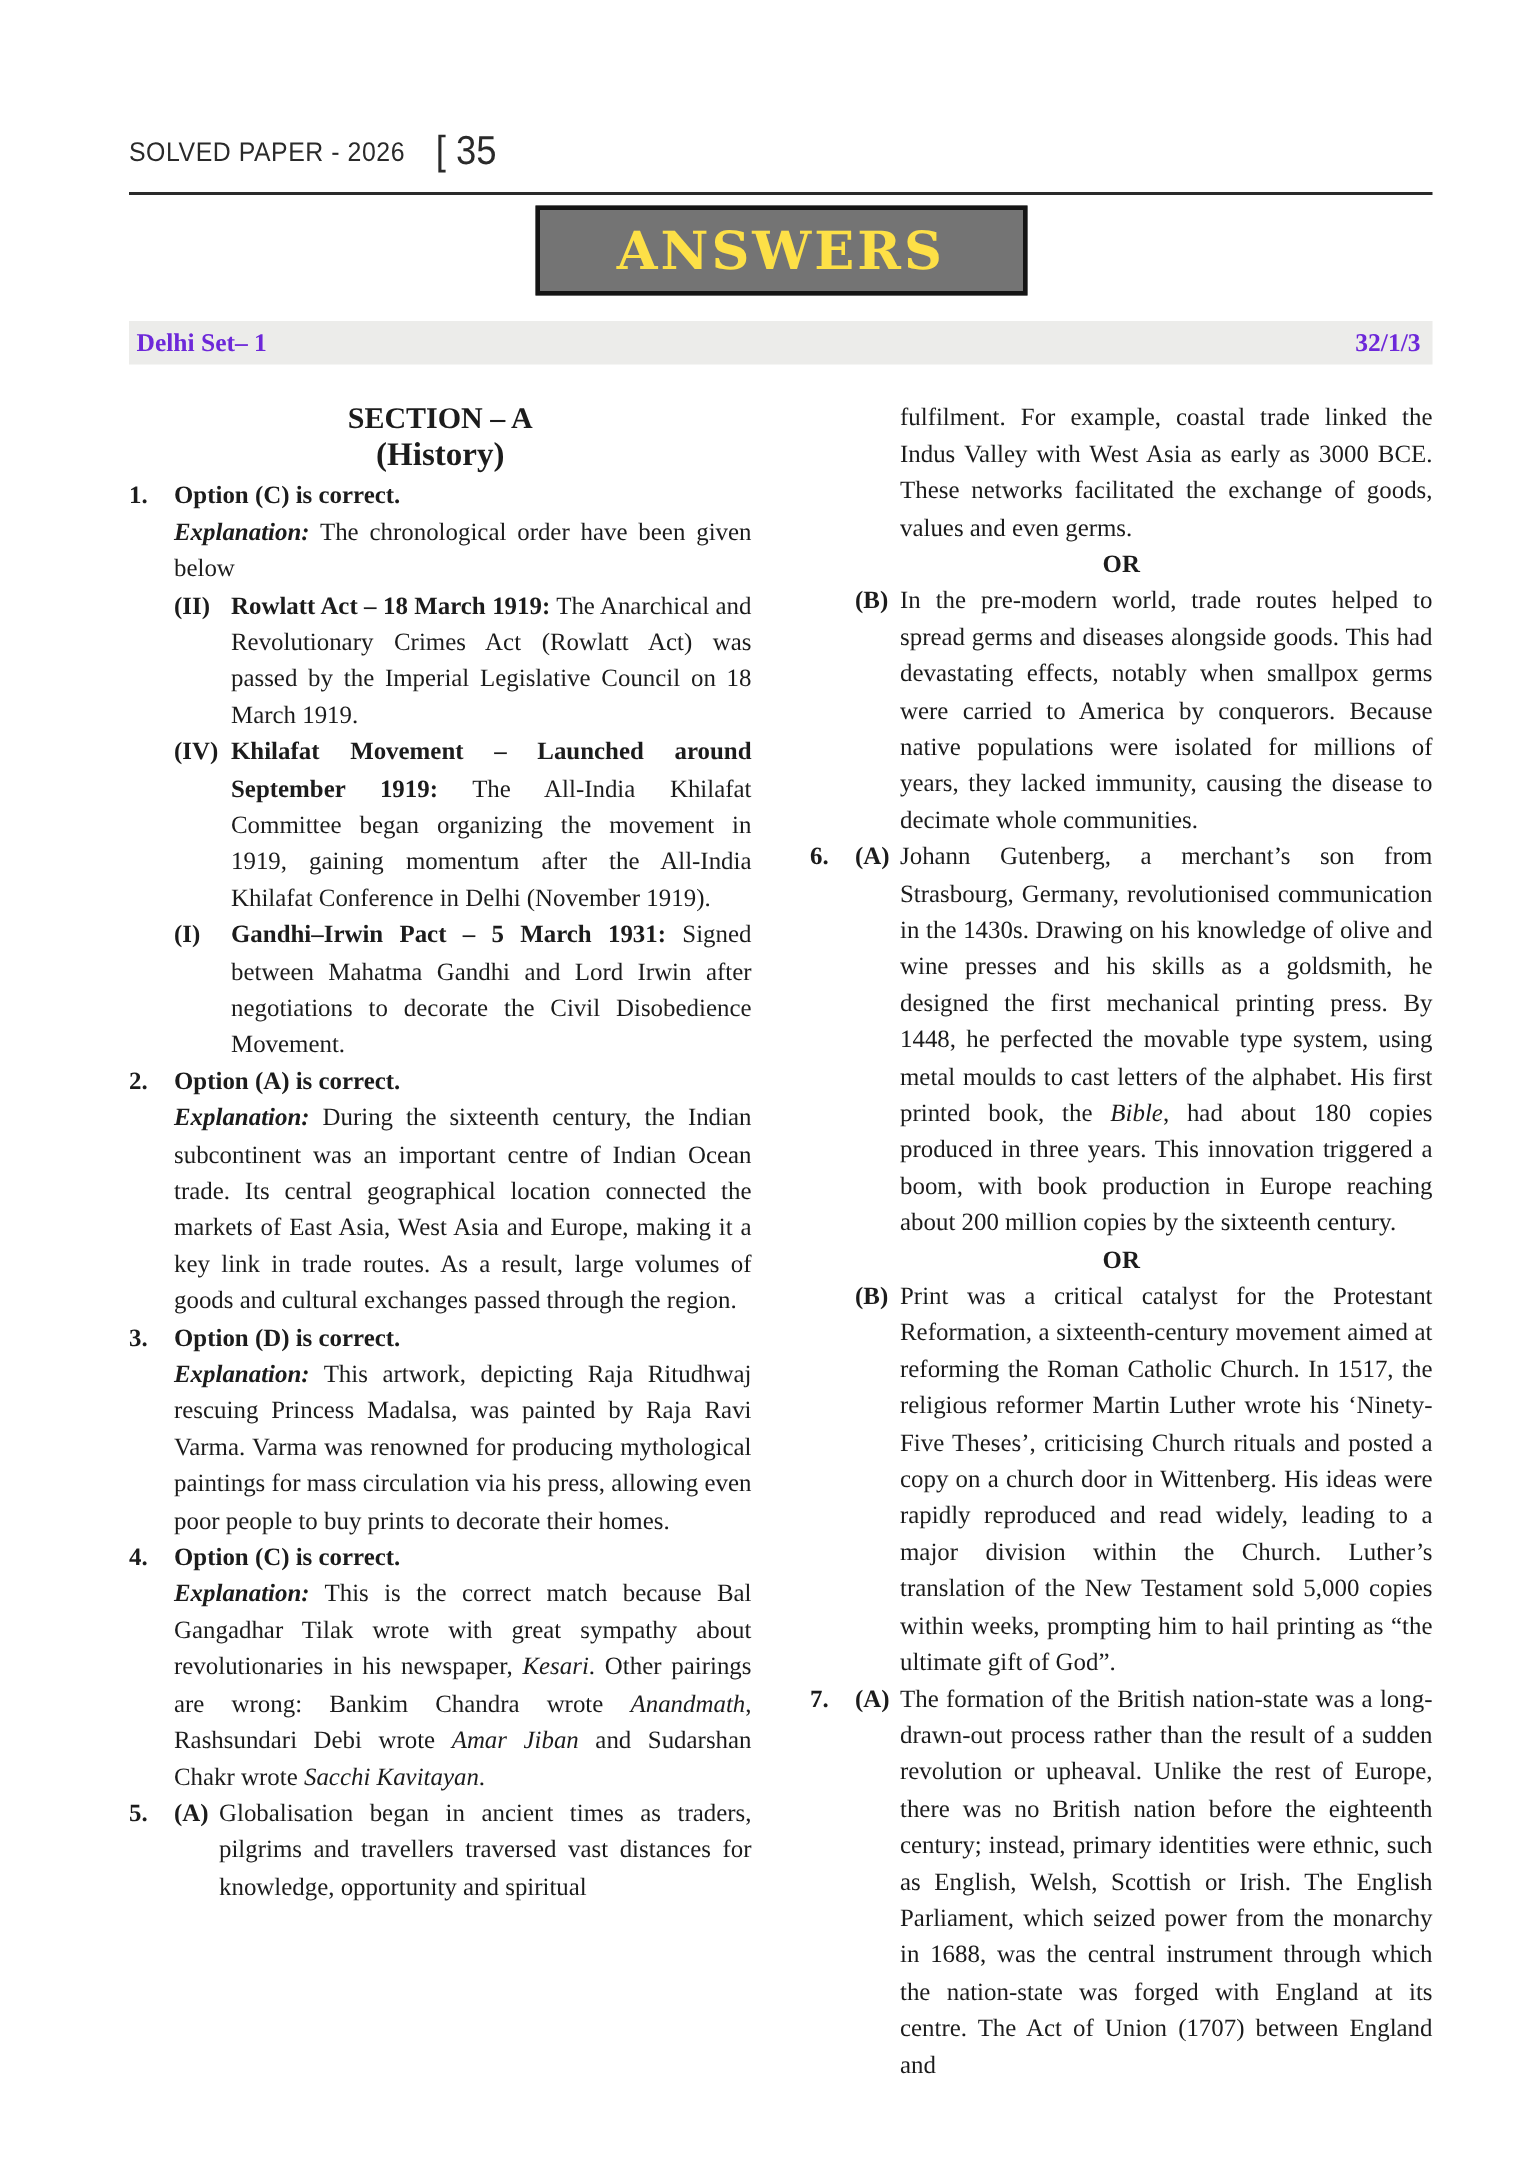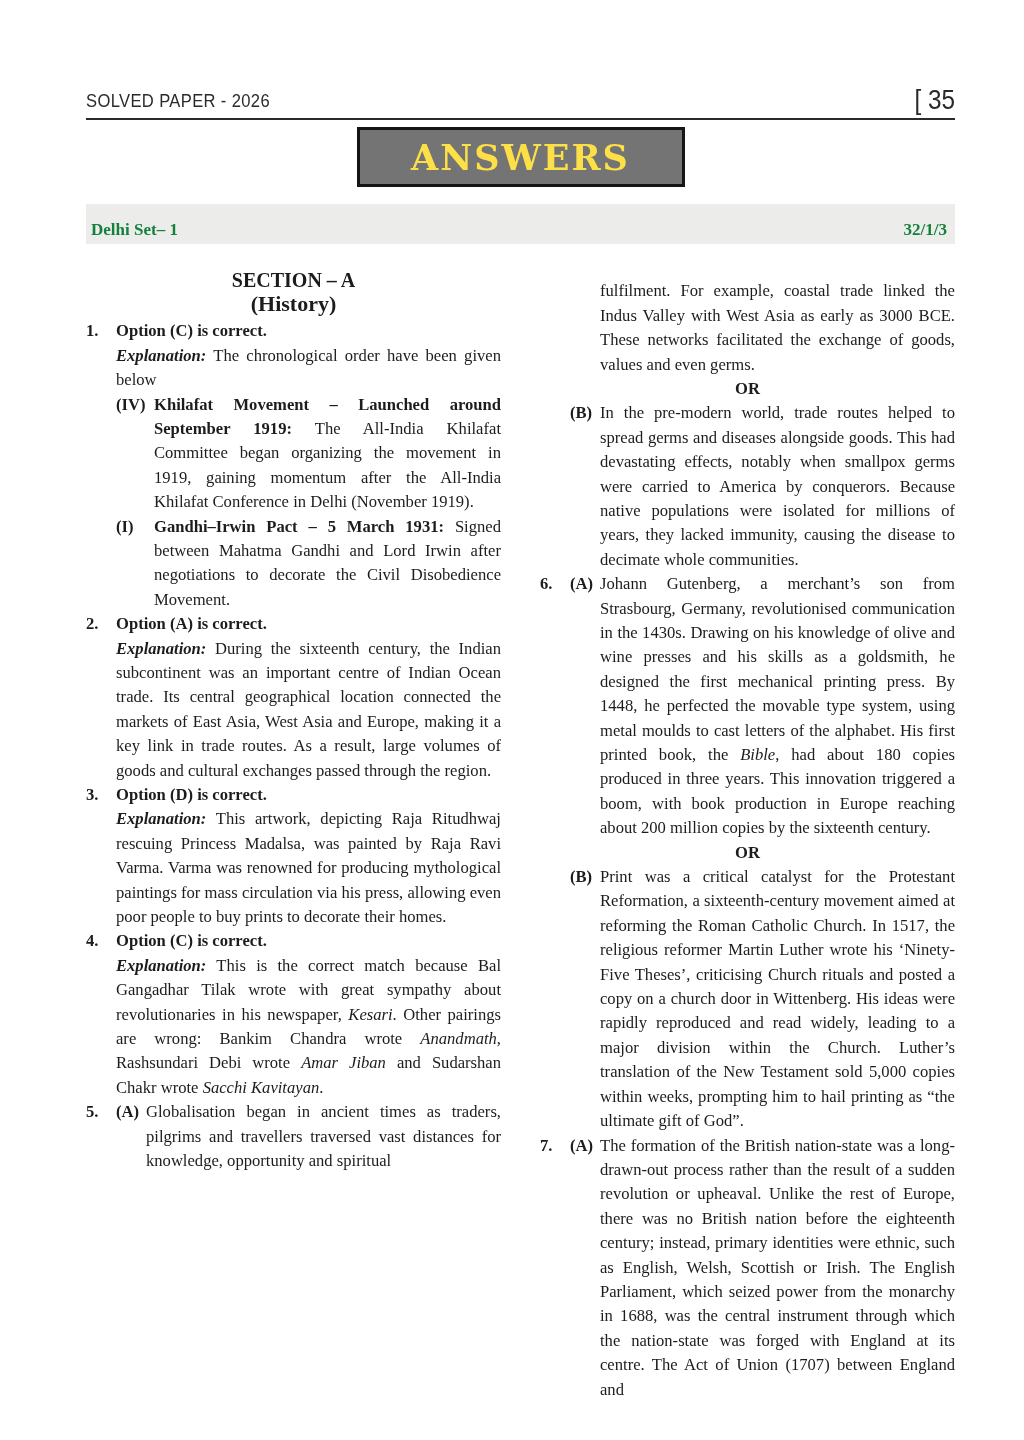--- a/index.html
+++ b/index.html
@@ -9,23 +9,23 @@
     background:#ffffff;
     font-family:"Liberation Serif", serif;
     color:#1c1c1c;
     overflow:hidden;
   }
   .content{
     position:absolute;left:86px;top:88px;width:869px;
   }
   
   .topbar{
-    display:flex;justify-content:space-between;align-items:flex-end;
+    display:flex;justify-content:flex-start;align-items:flex-end;
     border-bottom:2px solid #2a2a2a;
-    padding-bottom:6px;
+    padding-bottom:16px;
   }
   .hdr-left{
     font-family:"Liberation Sans", sans-serif;
     font-size:18px;letter-spacing:.4px;color:#2a2a2a;
     transform:scaleX(.92);transform-origin:left bottom;
   }
   .hdr-right{
     font-family:"Liberation Sans", sans-serif;
     font-size:27px;color:#2a2a2a;line-height:.9;
     transform:scaleX(.9);transform-origin:right bottom;
@@ -40,39 +40,39 @@
   }
   .banner span{
     font-family:"DejaVu Serif", serif;
     font-weight:700;font-size:35px;letter-spacing:2px;color:#fde047;
   }
   
   .setbar{
     margin-top:17px;
     background:#ececea;
     display:flex;justify-content:space-between;align-items:center;
-    padding:16px 8px 4px 5px;
-    font-weight:700;font-size:17px;color:#15803d;
+    padding:5px 8px 4px 5px;
+    font-weight:700;font-size:17px;color:#6d28d9;
   }
   
   .columns{display:flex;gap:39px;margin-top:23px;}
   .col{flex:1 1 0;font-size:16.6px;line-height:24.4px;}
   .sec-title{text-align:center;font-weight:700;font-size:20px;line-height:26px;margin:0;}
   .sec-sub{text-align:center;font-weight:700;font-size:22px;line-height:22px;margin:0 0 4px 0;}
   .row{display:flex;align-items:flex-start;}
   .c-num{flex:0 0 30px;font-weight:700;}
   .c-body{flex:1 1 auto;min-width:0;}
   .c-marker{flex:0 0 30px;font-weight:700;}
   .c-marker-wide{flex:0 0 38px;font-weight:700;}
   .c-text{flex:1 1 auto;min-width:0;text-align:justify;}
   .jtext{text-align:justify;margin:0;}
   .opt{font-weight:700;margin:0;}
   .exp-label{font-weight:700;font-style:italic;}
   .or-sep{text-align:center;font-weight:700;margin:0;}
-  .cont-para{margin-left:60px;text-align:justify;margin-top:12px;}
+  .cont-para{margin-left:60px;text-align:justify;}
   .ital{font-style:italic;}
   b,i,span{white-space:normal;}
 </style>
 </head>
 <body>
 
 <div class="page">
   <div class="content">
 
     <div class="topbar">
@@ -97,20 +97,24 @@
         <p class="sec-title">SECTION – A</p>
         <p class="sec-sub">(History)</p>
 
         <div class="row">
           <div class="c-num">1.</div>
           <div class="c-body">
             <p class="opt">Option (C) is correct.</p>
             <p class="jtext"><span class="exp-label">Explanation:</span> <span>The chronological order have been given below</span></p>
 
             <div class="row">
+              <div class="c-marker-wide">(II)</div>
+              <div class="c-text"><b>Rowlatt Act – 18 March 1919:</b> <span>The Anarchical and Revolutionary Crimes Act (Rowlatt Act) was passed by the Imperial Legislative Council on 18 March 1919.</span></div>
+            </div>
+            <div class="row">
               <div class="c-marker-wide">(IV)</div>
               <div class="c-text"><b>Khilafat Movement – Launched around September 1919:</b> <span>The All-India Khilafat Committee began organizing the movement in 1919, gaining momentum after the All-India Khilafat Conference in Delhi (November 1919).</span></div>
             </div>
             <div class="row">
               <div class="c-marker-wide">(I)</div>
               <div class="c-text"><b>Gandhi–Irwin Pact – 5 March 1931:</b> <span>Signed between Mahatma Gandhi and Lord Irwin after negotiations to decorate the Civil Disobedience Movement.</span></div>
             </div>
           </div>
         </div>
 

